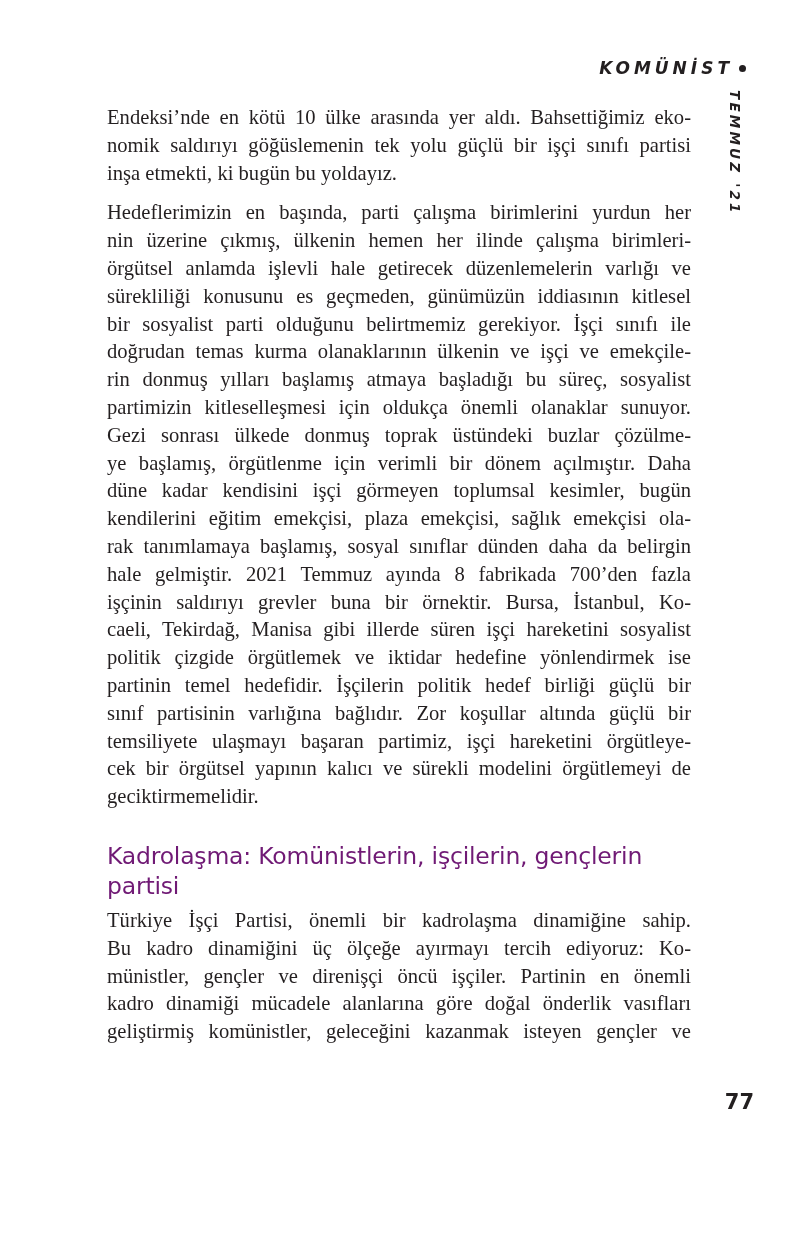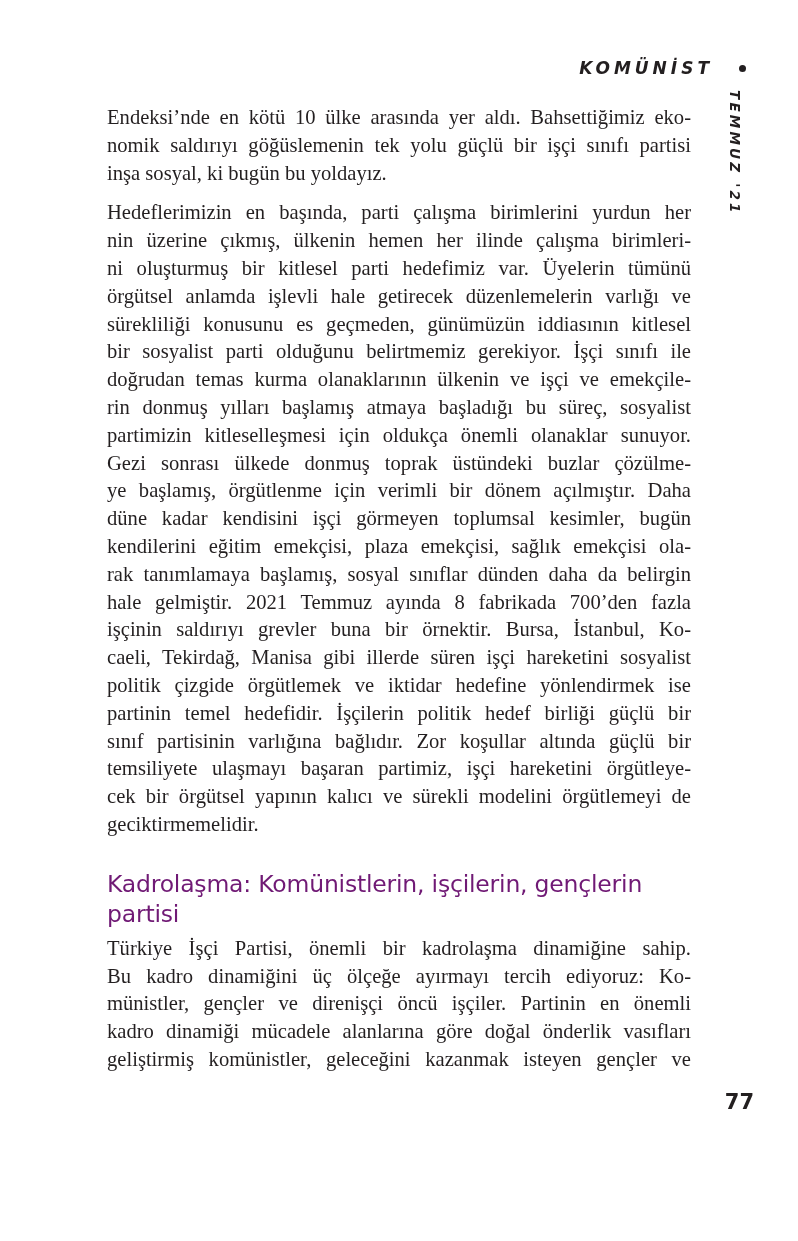--- a/index.html
+++ b/index.html
@@ -13,21 +13,21 @@
       position: relative;
       overflow: hidden;
       color: #231f20;
     }
     .running-header {
       position: absolute;
       top: 58px;
       right: 52px;
       display: flex;
       align-items: center;
-      gap: 26px;
+      gap: 6px;
       font-family: "DejaVu Sans", sans-serif;
       font-weight: bold;
       font-style: italic;
       font-size: 17px;
       letter-spacing: 4px;
       color: #231f20;
     }
     .running-header .dot {
       width: 7px;
       height: 7px;
@@ -102,29 +102,28 @@
   <span class="dot"></span>
 </div>
 
 <div class="issue-vertical">TEMMUZ '21</div>
 
 <div class="content">
 
   <p>
     <span class="line">Endeksi’nde en kötü 10 ülke arasında yer aldı. Bahsettiğimiz eko-</span>
     <span class="line">nomik saldırıyı göğüslemenin tek yolu güçlü bir işçi sınıfı partisi</span>
-    <span class="line last">inşa sosyal, ki bugün bu yoldayız.</span>
+    <span class="line last">inşa etmekti, ki bugün bu yoldayız.</span>
   </p>
 
   <div class="para-gap"></div>
 
   <p>
     <span class="line">Hedeflerimizin en başında, parti çalışma birimlerini yurdun her</span>
     <span class="line">nin üzerine çıkmış, ülkenin hemen her ilinde çalışma birimleri-</span>
-    <span class="line">ni oluşturmuş bir kitlesel parti hedefimiz var. Üyelerin tümünü</span>
     <span class="line">örgütsel anlamda işlevli hale getirecek düzenlemelerin varlığı ve</span>
     <span class="line">sürekliliği konusunu es geçmeden, günümüzün iddiasının kitlesel</span>
     <span class="line">bir sosyalist parti olduğunu belirtmemiz gerekiyor. İşçi sınıfı ile</span>
     <span class="line">doğrudan temas kurma olanaklarının ülkenin ve işçi ve emekçile-</span>
     <span class="line">rin donmuş yılları başlamış atmaya başladığı bu süreç, sosyalist</span>
     <span class="line">partimizin kitleselleşmesi için oldukça önemli olanaklar sunuyor.</span>
     <span class="line">Gezi sonrası ülkede donmuş toprak üstündeki buzlar çözülme-</span>
     <span class="line">ye başlamış, örgütlenme için verimli bir dönem açılmıştır. Daha</span>
     <span class="line">düne kadar kendisini işçi görmeyen toplumsal kesimler, bugün</span>
     <span class="line">kendilerini eğitim emekçisi, plaza emekçisi, sağlık emekçisi ola-</span>

